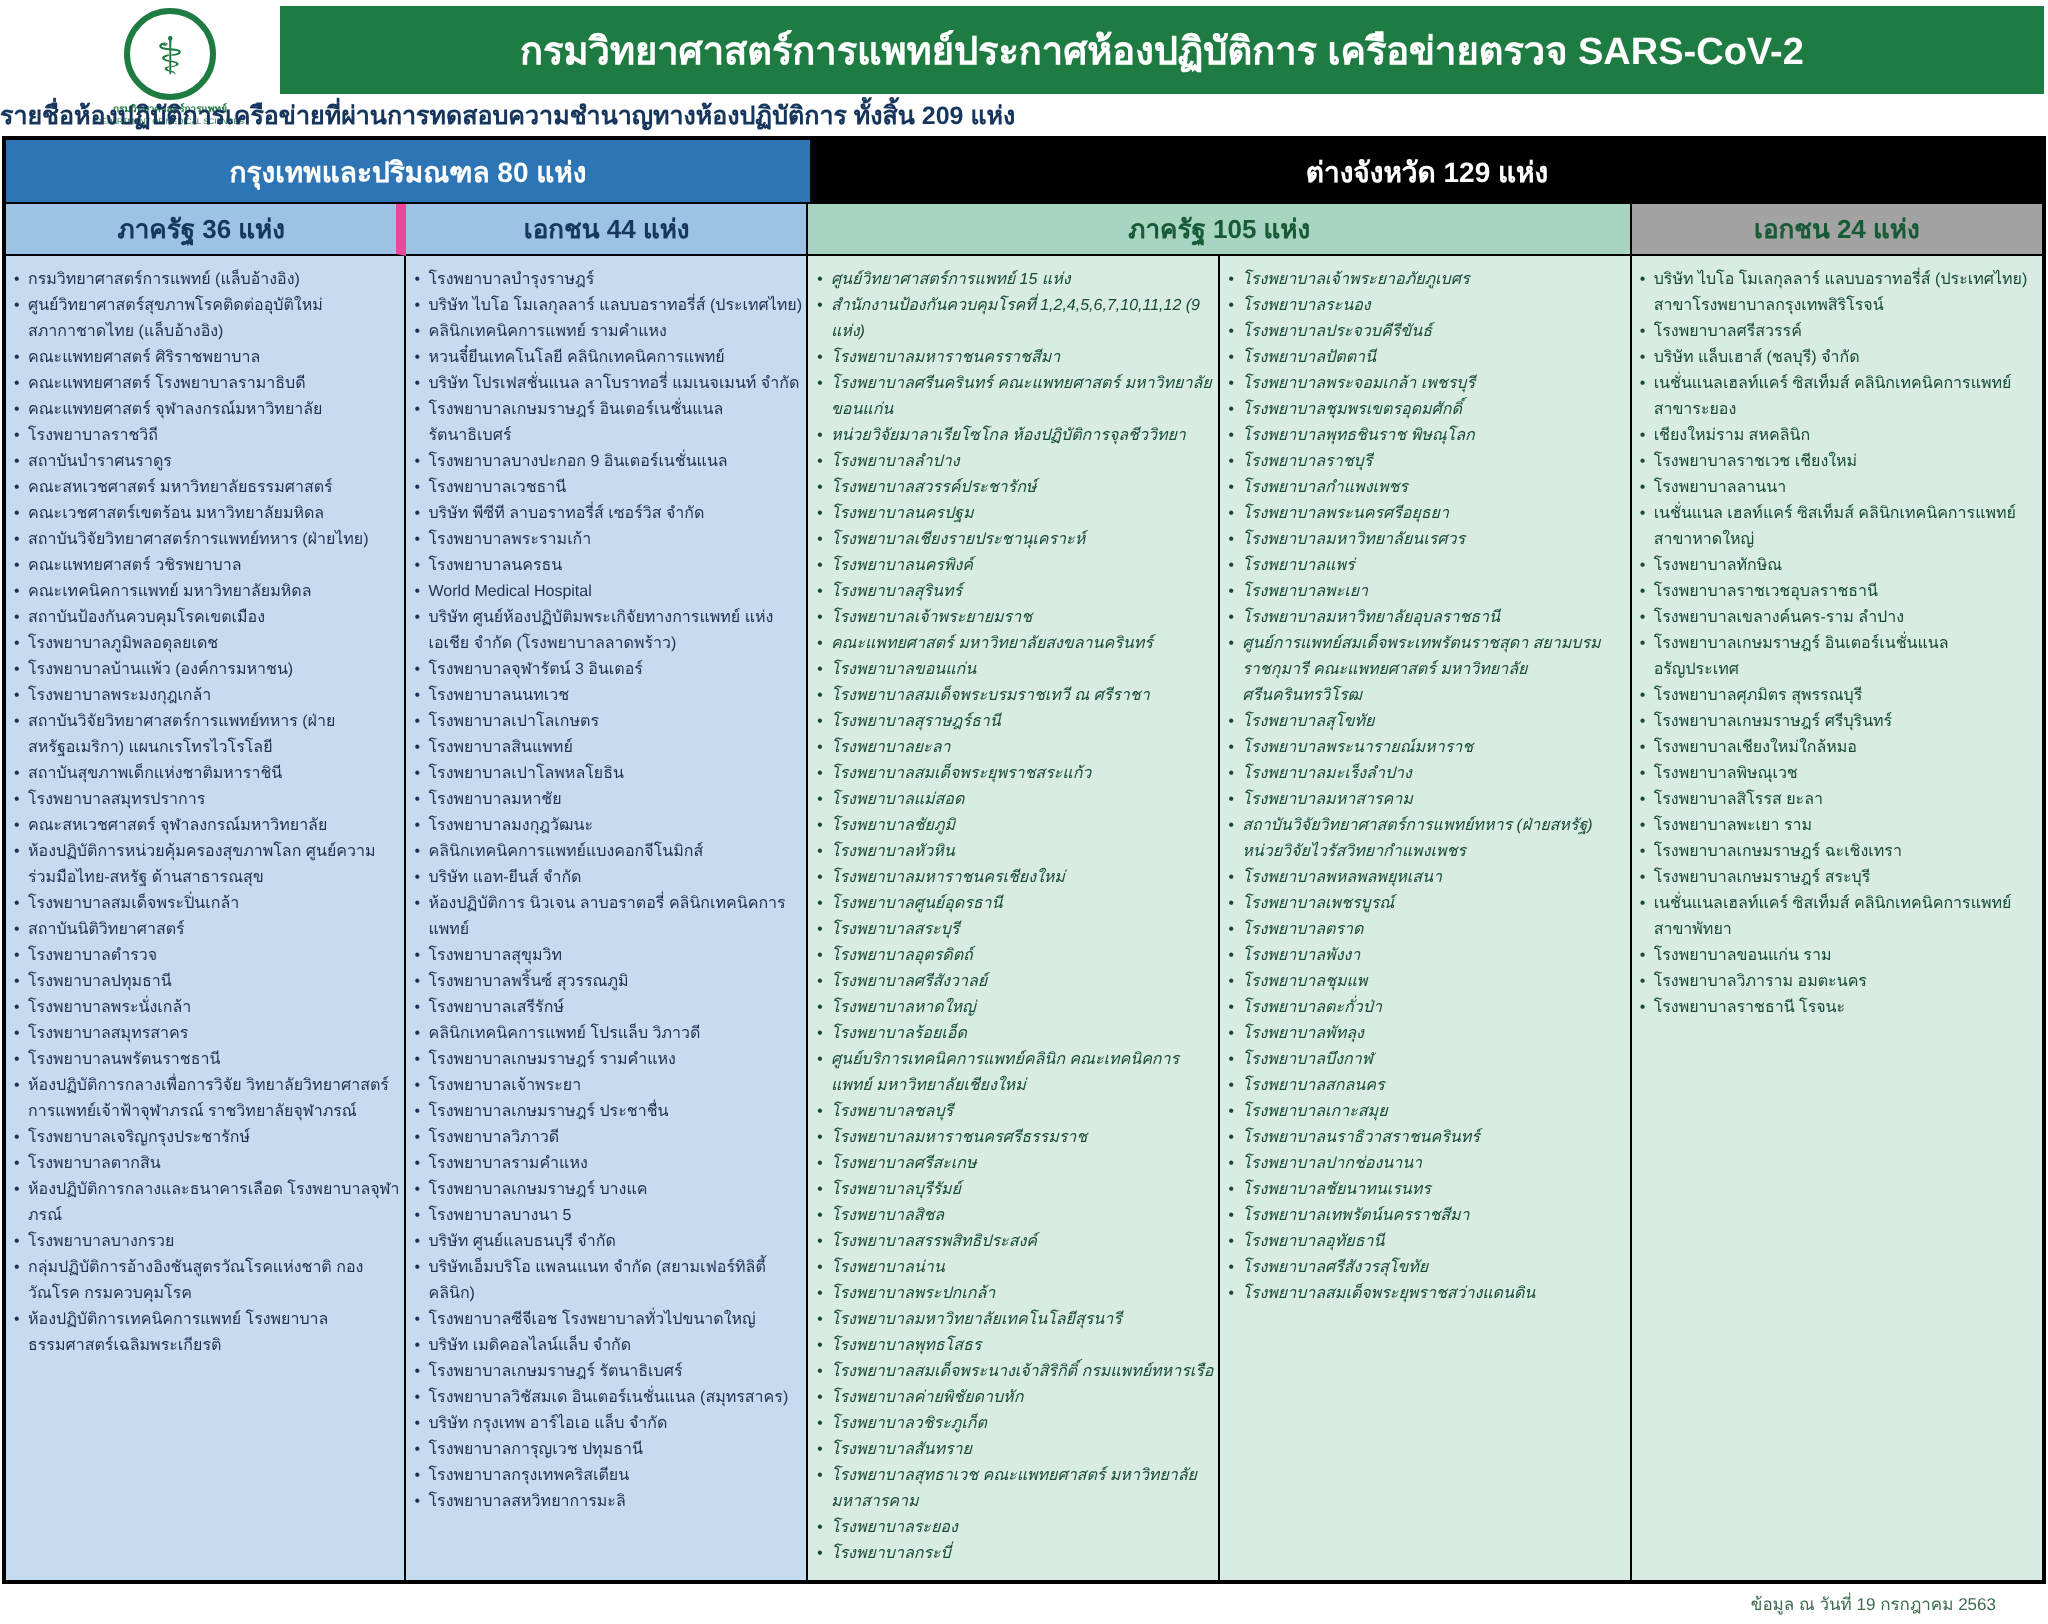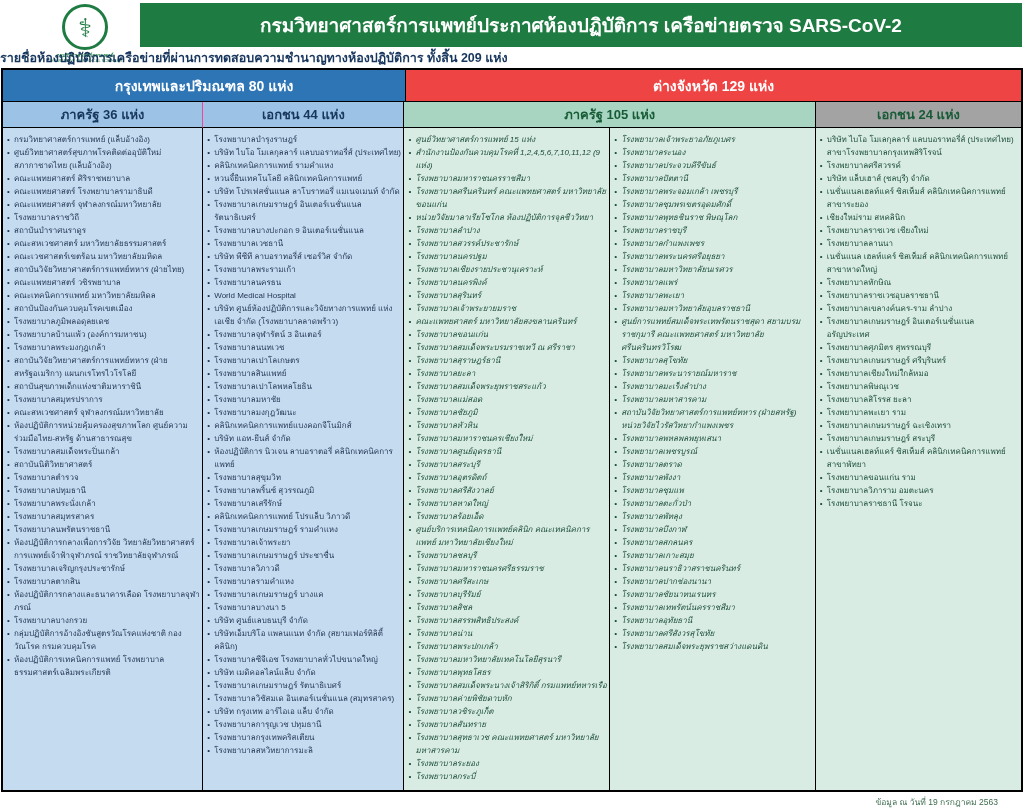--- a/index.html
+++ b/index.html
@@ -22,26 +22,26 @@
   .subtitle { position:absolute; left:0; top:50px; width:1024px; height:17px;
     color:#17365d; font-weight:bold; font-size:12.5px; text-align:left; line-height:17px; }
 
   
   .grid { position:absolute; left:1px; top:68px; width:1022px; height:724px;
     border:2px solid #000; display:flex; flex-direction:column; }
   .band-row { display:flex; height:32px; flex:0 0 32px; }
   .band { display:flex; align-items:center; justify-content:center;
     color:#fff; font-weight:bold; font-size:14px; border-bottom:1px solid #000; }
   .band.bkk { width:403px; background:#2e75b6; border-right:1px solid #000; }
-  .band.prov { width:615px; background:#ef4444; }
+  .band.prov { width:615px; background:#000000; }
 
   .subband-row { display:flex; height:26px; flex:0 0 26px; }
   .subband { display:flex; align-items:center; justify-content:center;
     font-weight:bold; font-size:13px; border-bottom:1px solid #000; }
-  .subband.s-a { width:201px; background:#9cc3e5; color:#17365d; border-right:1px solid #ec4899; }
+  .subband.s-a { width:201px; background:#9cc3e5; color:#17365d; border-right:5px solid #ec4899; }
   .subband.s-b { width:202px; background:#9cc3e5; color:#17365d; border-right:1px solid #000;text-align:right; }
   .subband.s-c { width:413px; background:#a8d5c2; color:#175b36; border-right:1px solid #000; }
   .subband.s-d { width:206px; background:#a3a3a3; color:#175b36; }
 
   .body-row { display:flex; flex:1 1 auto; }
   .cell { height:100%; overflow:hidden; }
   .cell.c-a { width:201px; background:#c5dcf0; border-right:1px solid #000; }
   .cell.c-b { width:202px; background:#c5dcf0; border-right:1px solid #000; }
   .cell.c-c { width:413px; background:#d9ece3; border-right:1px solid #000; display:flex; }
   .cell.c-d { width:206px; background:#d9ece3; }
@@ -135,21 +135,21 @@
             <li>คลินิกเทคนิคการแพทย์ รามคำแหง</li>
             <li>หวนจี๋ยีนเทคโนโลยี คลินิกเทคนิคการแพทย์</li>
             <li>บริษัท โปรเฟสชั่นแนล ลาโบราทอรี่ แมเนจเมนท์ จำกัด</li>
             <li>โรงพยาบาลเกษมราษฎร์ อินเตอร์เนชั่นแนล รัตนาธิเบศร์</li>
             <li>โรงพยาบาลบางปะกอก 9 อินเตอร์เนชั่นแนล</li>
             <li>โรงพยาบาลเวชธานี</li>
             <li>บริษัท พีซีที ลาบอราทอรี่ส์ เซอร์วิส จำกัด</li>
             <li>โรงพยาบาลพระรามเก้า</li>
             <li>โรงพยาบาลนครธน</li>
             <li>World Medical Hospital</li>
-            <li>บริษัท ศูนย์ห้องปฏิบัติการและวิจัยทางการแพทย์ แห่งเอเชีย จำกัด (โรงพยาบาลลาดพร้าว)</li>
+            <li>บริษัท ศูนย์ห้องปฏิบัติมพระเกิจัยทางการแพทย์ แห่งเอเชีย จำกัด (โรงพยาบาลลาดพร้าว)</li>
             <li>โรงพยาบาลจุฬารัตน์ 3 อินเตอร์</li>
             <li>โรงพยาบาลนนทเวช</li>
             <li>โรงพยาบาลเปาโลเกษตร</li>
             <li>โรงพยาบาลสินแพทย์</li>
             <li>โรงพยาบาลเปาโลพหลโยธิน</li>
             <li>โรงพยาบาลมหาชัย</li>
             <li>โรงพยาบาลมงกุฎวัฒนะ</li>
             <li>คลินิกเทคนิคการแพทย์แบงคอกจีโนมิกส์</li>
             <li>บริษัท แอท-ยีนส์ จำกัด</li>
             <li>ห้องปฏิบัติการ นิวเจน ลาบอราตอรี่ คลินิกเทคนิคการแพทย์</li>

